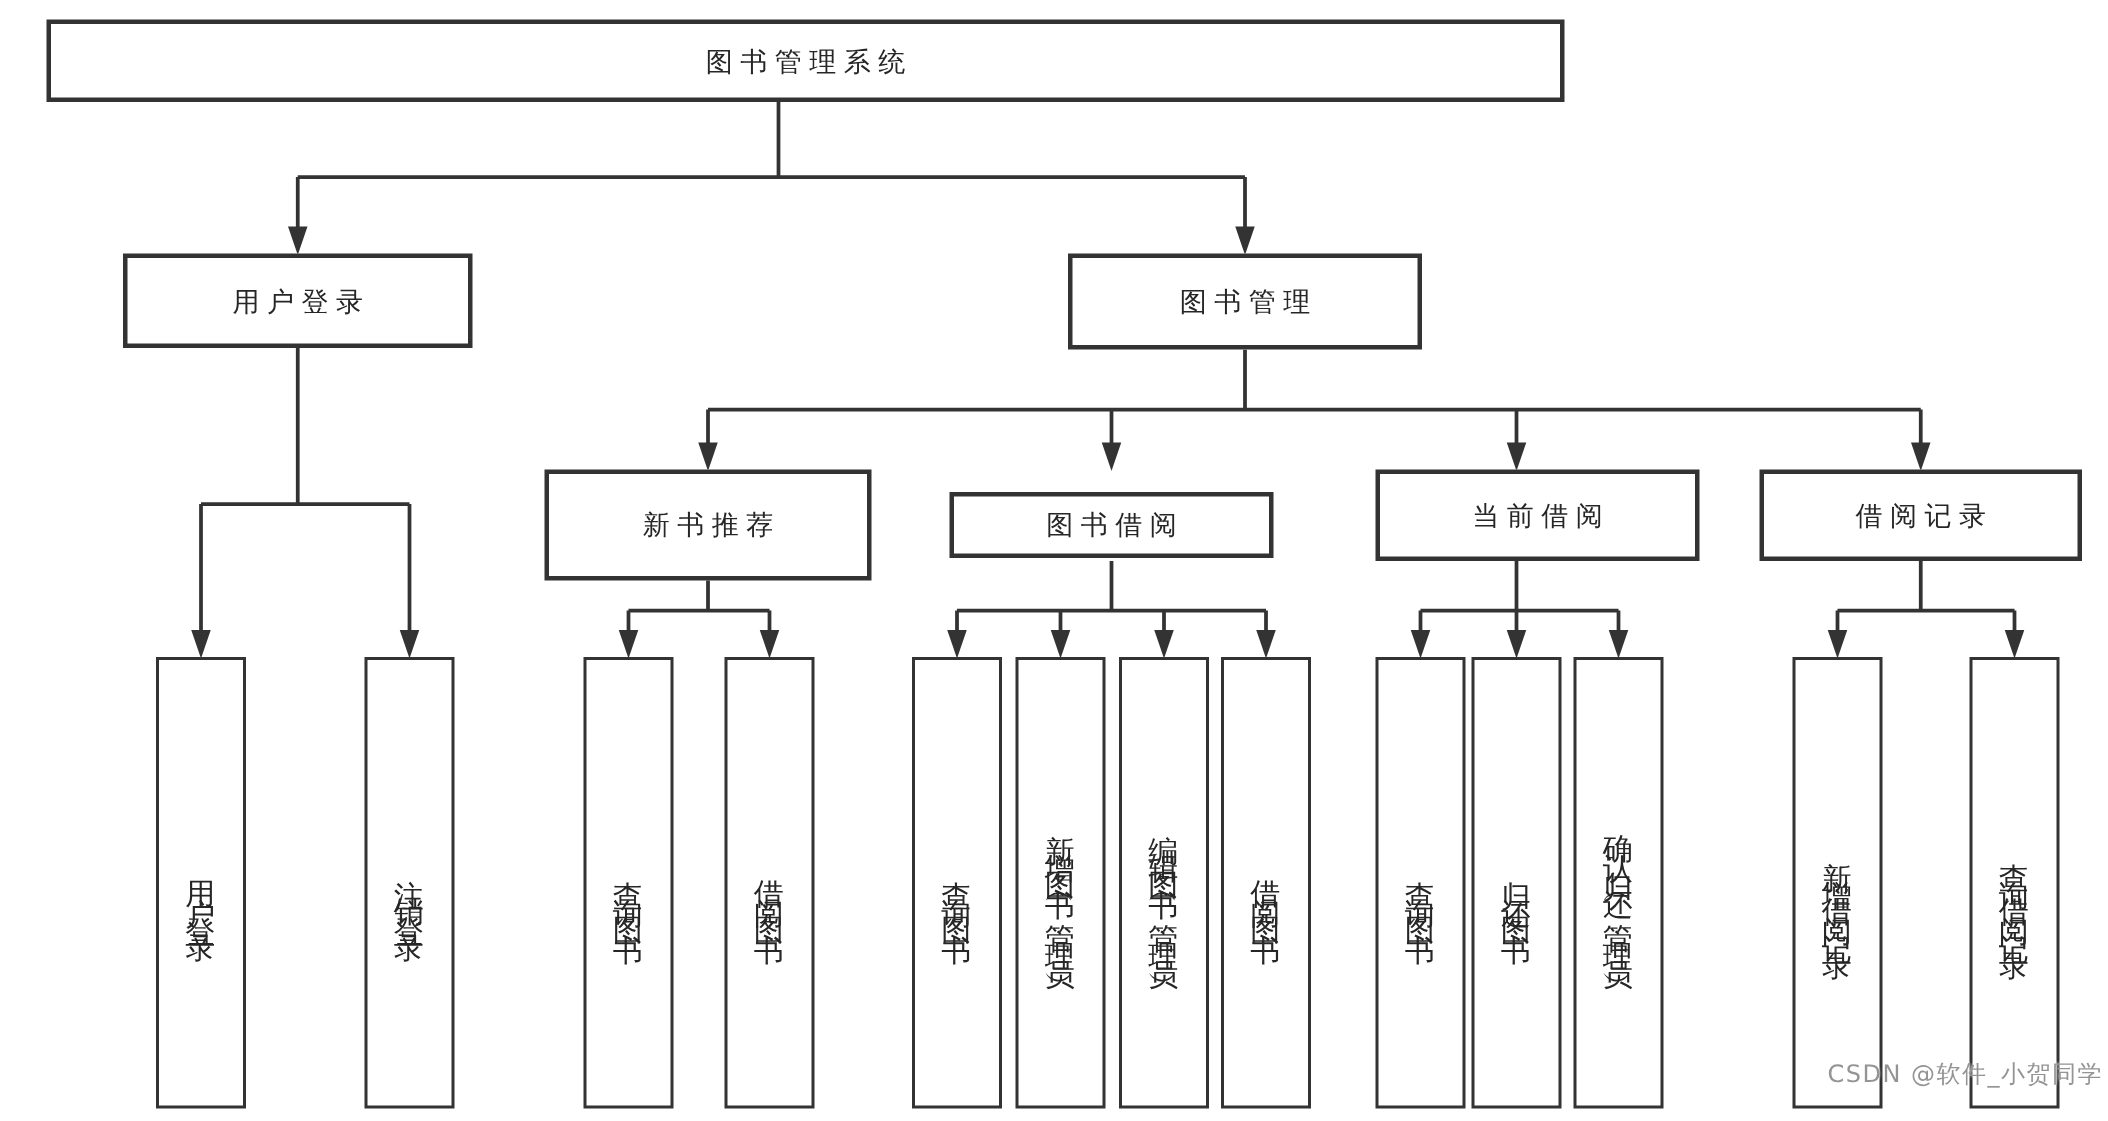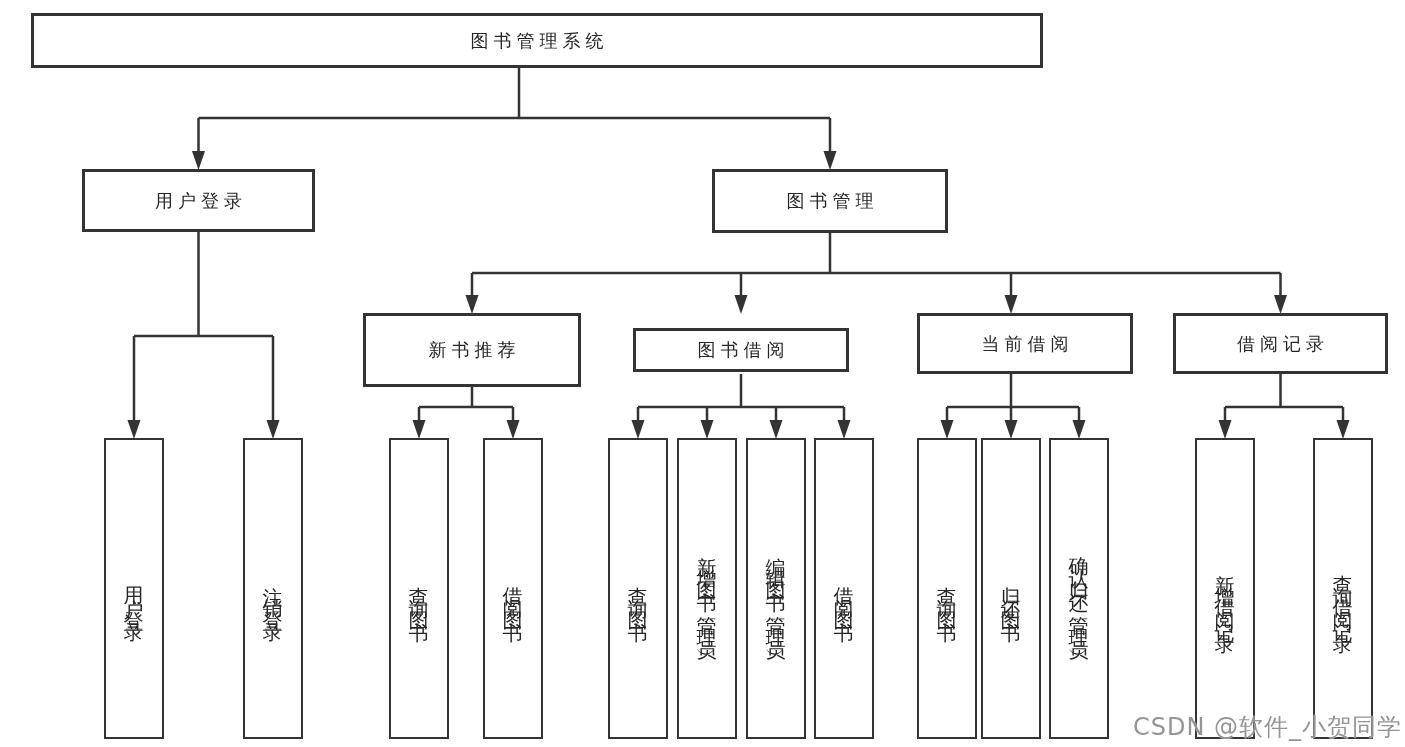--- a/index.html
+++ b/index.html
@@ -40,22 +40,22 @@
     writing-mode: vertical-rl;
     text-orientation: mixed;
     font-size: 20px;
     letter-spacing: 12px;
     padding-top: 12px; 
     line-height: 1;
   }
   #watermark {
     position: absolute;
     right: 3px;
-    bottom: 4px;
-    font-size: 24px;
+    bottom: 20px;
+    font-size: 16px;
     letter-spacing: 1px;
     color: var(--wm, #949494);
     text-shadow: 0 0 2px #ffffff;
     z-index: 5;
     white-space: nowrap;
     text-align: center;
   }
 </style>
 </head>
 <body>

